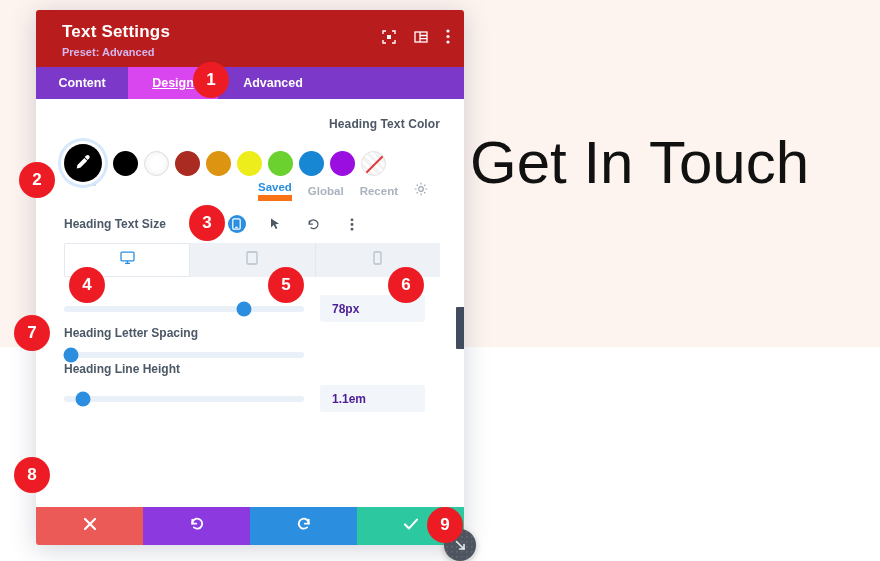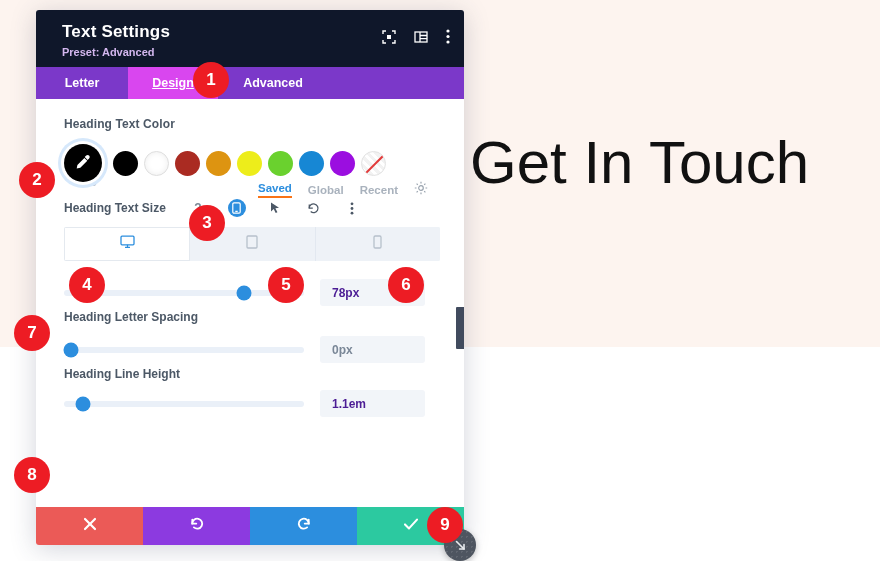--- a/index.html
+++ b/index.html
@@ -26,21 +26,21 @@
   
   #settings-modal{
     position:absolute;left:36px;top:10px;width:428px;height:535px;
     background:#ffffff;
     box-shadow:0 4px 26px rgba(50,60,90,0.22);
     border-radius:3px;overflow:hidden;
     display:flex;flex-direction:column;
   }
 
   .modal-header{
-    background:#0f172a;color:#fff;padding:12px 4px 9px 26px;
+    background:#b91c1c;color:#fff;padding:12px 4px 9px 26px;
     position:relative;flex:0 0 auto;
   }
   .modal-title{font-size:17px;font-weight:bold;letter-spacing:.2px;}
   .modal-preset{
     font-size:11px;font-weight:bold;color:#d3b7ee;margin-top:4px;
   }
   .header-icons{
     position:absolute;right:14px;top:19px;display:flex;gap:18px;align-items:center;
   }
   .header-icons svg{display:block;}
@@ -58,20 +58,21 @@
   .tab#tab-advanced{width:110px;}
 
   .modal-body{
     position:relative;flex:1 1 auto;background:#fff;
     padding:18px 24px 0 28px;overflow:hidden;
   }
 
   .field-label{
     font-size:12px;color:#4c5866;font-weight:bold;margin:0 0 12px 0;
     letter-spacing:.1px;
+    text-align:right;
   }
 
   
   .swatch-row{display:flex;align-items:center;gap:6px;height:40px;}
   .swatch{
     width:25px;height:25px;border-radius:50%;flex:0 0 auto;
     box-sizing:border-box;
   }
   .swatch.picker{
     width:38px;height:38px;background:#000;position:relative;
@@ -91,25 +92,25 @@
   .swatch-more{
     font-size:16px;color:#b9c2cc;letter-spacing:2px;
     margin:-4px 0 0 12px;height:14px;line-height:10px;
   }
 
   .palette-tabs{
     display:flex;align-items:center;gap:16px;justify-content:flex-end;
     margin-top:-2px;padding-right:12px;
   }
   .pal-tab{font-size:11.5px;font-weight:bold;color:#a9b2bd;cursor:pointer;}
-  .pal-tab.active{color:#2c8ede;border-bottom:2px solid #f97316;padding-bottom:2px;}
+  .pal-tab.active{color:#2c8ede;border-bottom:6px solid #f97316;padding-bottom:2px;}
   .gear{color:#9aa4af;}
 
   
-  .size-label-row{display:flex;align-items:center;gap:22px;}
+  .size-label-row{display:flex;align-items:center;gap:22px;margin-top:14px;}
   .size-label{font-size:12px;color:#4c5866;font-weight:bold;margin-right:2px;}
   .mini-icon{
     width:16px;height:16px;display:flex;align-items:center;justify-content:center;
     color:#7b8795;font-size:12px;font-weight:bold;cursor:pointer;
   }
   .mini-icon.circle-active{
     background:#2c8ede;border-radius:50%;color:#fff;width:18px;height:18px;
   }
 
   .device-tabs{
@@ -217,21 +218,21 @@
           <svg width="4" height="15" viewBox="0 0 4 15">
             <circle cx="2" cy="2" r="1.6" fill="#fff"></circle>
             <circle cx="2" cy="7.5" r="1.6" fill="#fff"></circle>
             <circle cx="2" cy="13" r="1.6" fill="#fff"></circle>
           </svg>
         </span>
       </div>
     </div>
 
     <div class="tab-bar">
-      <div class="tab" id="tab-content">Letter</div>
+      <div class="tab" id="tab-content">Content</div>
       <div class="tab" id="tab-design">Design</div>
       <div class="tab" id="tab-advanced">Advanced</div>
     </div>
 
     <div class="modal-body">
 
       <div class="field-label">Heading Text Color</div>
 
       <div class="swatch-row">
         <div class="swatch picker">
@@ -326,21 +327,20 @@
           <div class="knob" id="knob-size" style="left: 75%;"></div>
         </div>
         <div class="value-box filled">78px</div>
       </div>
 
       <div class="section-label">Heading Letter Spacing</div>
       <div class="slider-row" style="margin-top:12px">
         <div class="slider">
           <div class="knob" id="knob-ls" style="left: 3%;"></div>
         </div>
-        <div class="value-box">0px</div>
       </div>
 
       <div class="section-label">Heading Line Height</div>
       <div class="slider-row" style="margin-top:9px">
         <div class="slider">
           <div class="knob" id="knob-lh" style="left: 8%;"></div>
         </div>
         <div class="value-box filled">1.1em</div>
       </div>
 

